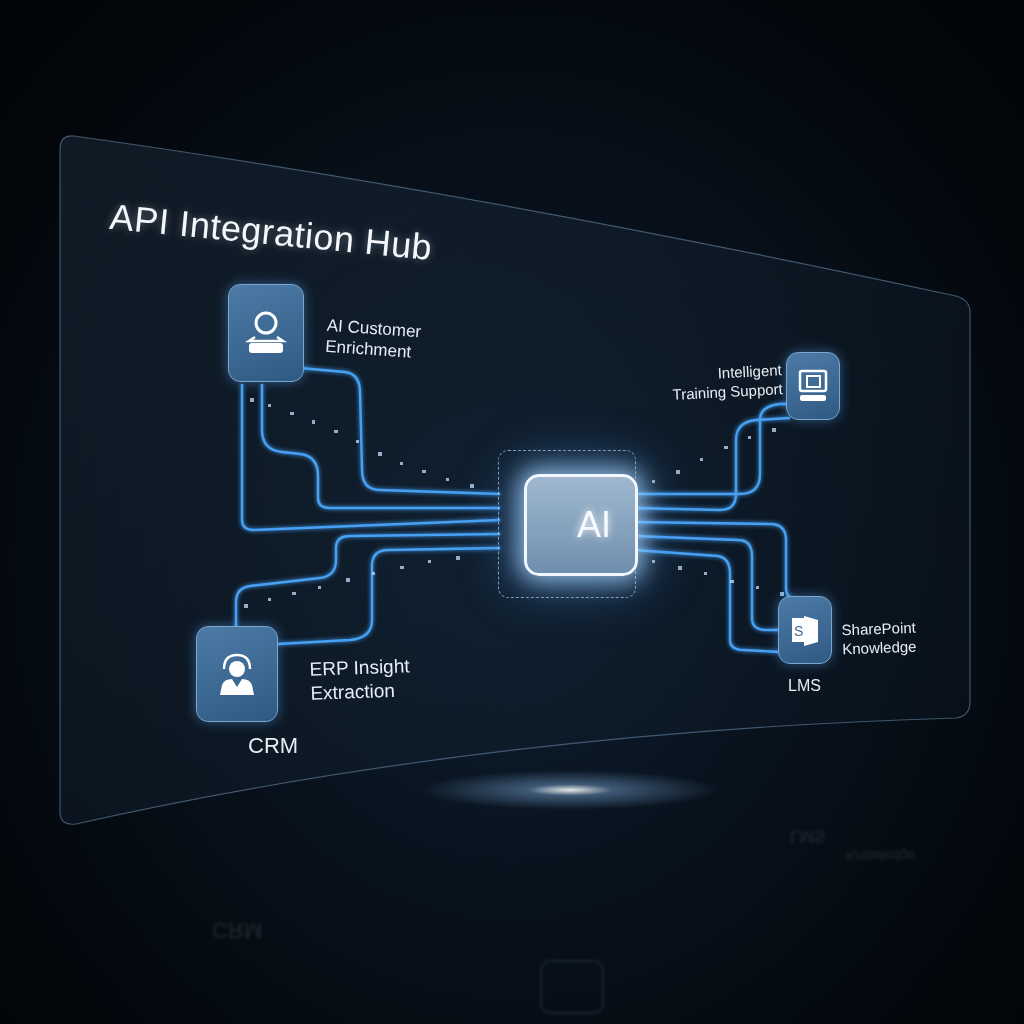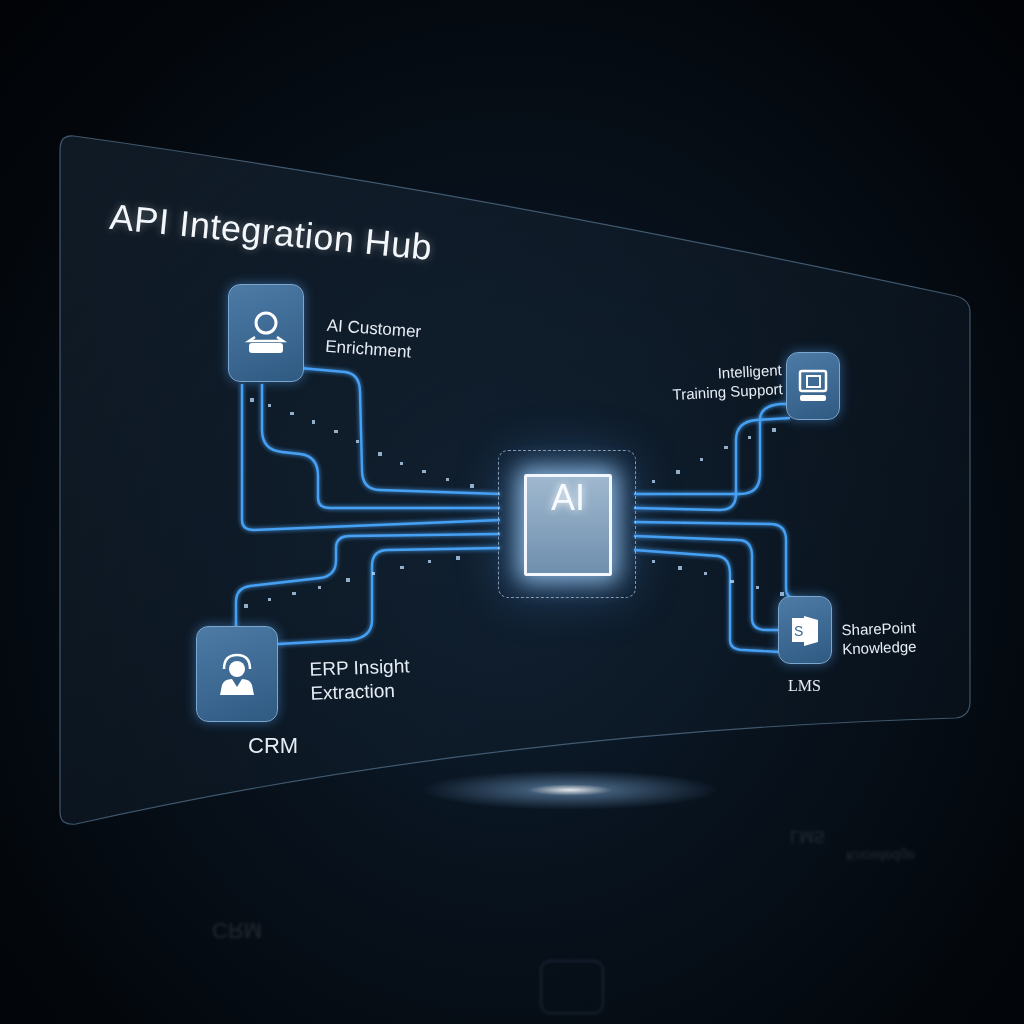--- a/index.html
+++ b/index.html
@@ -9,24 +9,24 @@
   .panel{position:absolute;left:56px;top:132px;width:916px;height:700px;}
   .panel svg.frame{position:absolute;left:0;top:0;}
   .title{position:absolute;left:112px;top:196px;font-size:36px;color:#f4f8fc;
     transform:rotate(5.5deg);transform-origin:left top;letter-spacing:0.5px;
     text-shadow:0 0 8px rgba(255,255,255,0.35);}
   .node{position:absolute;border-radius:12px;background:linear-gradient(160deg,#4d7ba6,#2f5a82);
     border:1px solid #7aa6cf;box-shadow:0 0 12px rgba(90,170,255,0.45);display:flex;align-items:center;justify-content:center;}
   .label{position:absolute;font-size:17px;color:#e6edf5;line-height:1.25;white-space:nowrap;}
   .label span{display:block;}
   .big{font-size:22px;}
-  .chip{position:absolute;left:524px;top:474px;width:82px;height:96px;border-radius:2px;
+  .chip{position:absolute;left:524px;top:474px;width:82px;height:96px;border-radius:15px;
     background:linear-gradient(180deg,#9fb8cf,#6f8fae);border:3px solid #f2f7ff;
     box-shadow:0 0 22px 6px rgba(170,215,255,0.75),0 0 50px 16px rgba(80,150,230,0.35);
-    display:flex;justify-content:center;}
+    display:flex;align-items:center;justify-content:center;padding-left:26px;}
   .chip-text{font-size:36px;color:#f7fbff;text-shadow:0 0 8px #fff;}
   .chip-frame{position:absolute;left:498px;top:450px;width:136px;height:146px;border:1px dashed rgba(220,235,255,0.6);border-radius:10px;}
   .glow-floor{position:absolute;left:420px;top:770px;width:300px;height:40px;
     background:radial-gradient(ellipse at center, rgba(255,255,255,0.9) 0%, rgba(140,190,240,0.4) 20%, rgba(0,0,0,0) 70%);}
   .reflect{position:absolute;opacity:0.12;transform:scaleY(-1);filter:blur(1.5px);}
 </style>
 </head>
 <body>
 
 <div class="panel">
@@ -151,20 +151,20 @@
   <svg width="34" height="36" viewBox="0 0 34 36">
     <rect x="4" y="6" width="12" height="24" fill="#fff"></rect>
     <path d="M16 4 L30 8 L30 30 L16 34 Z" fill="#fff"></path>
     <text x="6" y="24" font-size="14" font-family="Liberation Sans, sans-serif" fill="#3d6a94">S</text>
   </svg>
 </div>
 <div class="label" style="left:842px;top:620px;font-size:15px;transform:rotate(-2deg);">
   <span>SharePoint</span>
   <span>Knowledge</span>
 </div>
-<div class="label" style="left:788px;top:676px;font-size:16px;font-family:Liberation Serif, serif;">LMS</div>
+<div class="label" style="left:788px;top:676px;font-size:16px;">LMS</div>
 
 <div class="glow-floor"></div>
 
 <div class="reflect label big" style="left:212px;top:916px;">CRM</div>
 <div class="reflect label" style="left:790px;top:826px;">LMS</div>
 <div class="reflect label" style="left:846px;top:846px;font-size:14px;">Knowledge</div>
 <div class="reflect" style="left:540px;top:960px;width:60px;height:50px;border:2px solid #9fc6f0;border-radius:10px;"></div>
 
 </body></html>

